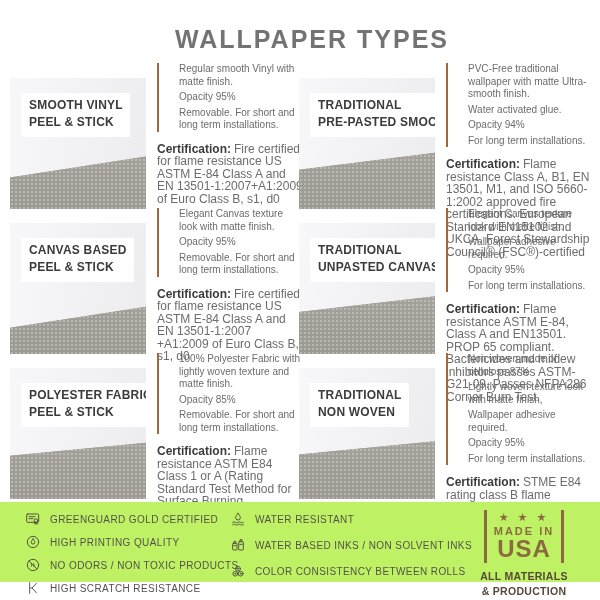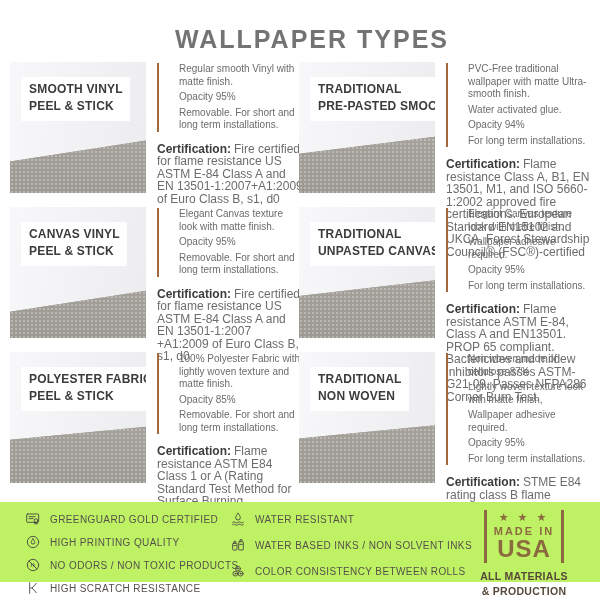--- a/index.html
+++ b/index.html
@@ -7,21 +7,21 @@
   .page{position:relative;width:600px;height:600px;background:#ffffff;overflow:hidden;}
 
   .title{position:absolute;top:13px;left:0;width:100%;text-align:center;margin:12px;
          font-size:25px;font-weight:600;letter-spacing:2px;color:#737373;}
 
   .panel{position:absolute;width:294px;}
   #p0{left:10px;top:62px;} #p1{left:299px;top:62px;}
   #p2{left:10px;top:207px;} #p3{left:299px;top:207px;}
   #p4{left:10px;top:352px;} #p5{left:299px;top:352px;}
 
-  .photo{position:absolute;left:0;top:0;width:136px;height:131px;overflow:hidden;
+  .photo{position:absolute;left:0;top:16px;width:136px;height:131px;overflow:hidden;
          background:linear-gradient(102deg,#f8f8fa 0%,#ececef 100%);}
   .floor{position:absolute;left:0;top:0;right:0;bottom:0;
          background:#a5a29c;
          background-image:radial-gradient(rgba(255,255,255,.28) 1px,transparent 1px),
                           linear-gradient(4deg,#9c9993,#aeaba5);
          background-size:4px 4px,100% 100%;}
   .ph0 .floor{clip-path:polygon(0 76%,100% 60%,100% 100%,0 100%);}
   .ph1 .floor{clip-path:polygon(0 70%,100% 57%,100% 100%,0 100%);}
   .ph2 .floor{clip-path:polygon(0 80%,100% 64%,100% 100%,0 100%);}
   .ph3 .floor{clip-path:polygon(0 68%,100% 56%,100% 100%,0 100%);}
@@ -103,21 +103,21 @@
       <p class="cert">
         <b>Certification:</b><span>Flame resistance Class A, B1, EN 13501, M1, and ISO 5660-1:2002 approved fire certifications. European Standard EN15102 and UKCA. Forest Stewardship Council® (FSC®)-certified</span>
       </p>
     </div>
   </section>
 
   <section class="panel" id="p2">
     <div class="photo ph2">
       <div class="floor"></div>
       <div class="label">
-        <div>CANVAS VINYL</div>
+        <div>CANVAS BASED</div>
         <div>PEEL &amp; STICK</div>
       </div>
     </div>
     <div class="text">
       <div class="desc">
         <p>Elegant Canvas texture look with matte finish.</p>
         <p>Opacity 95%</p>
         <p>Removable.  For short and long term installations.</p>
       </div>
       <p class="cert">

